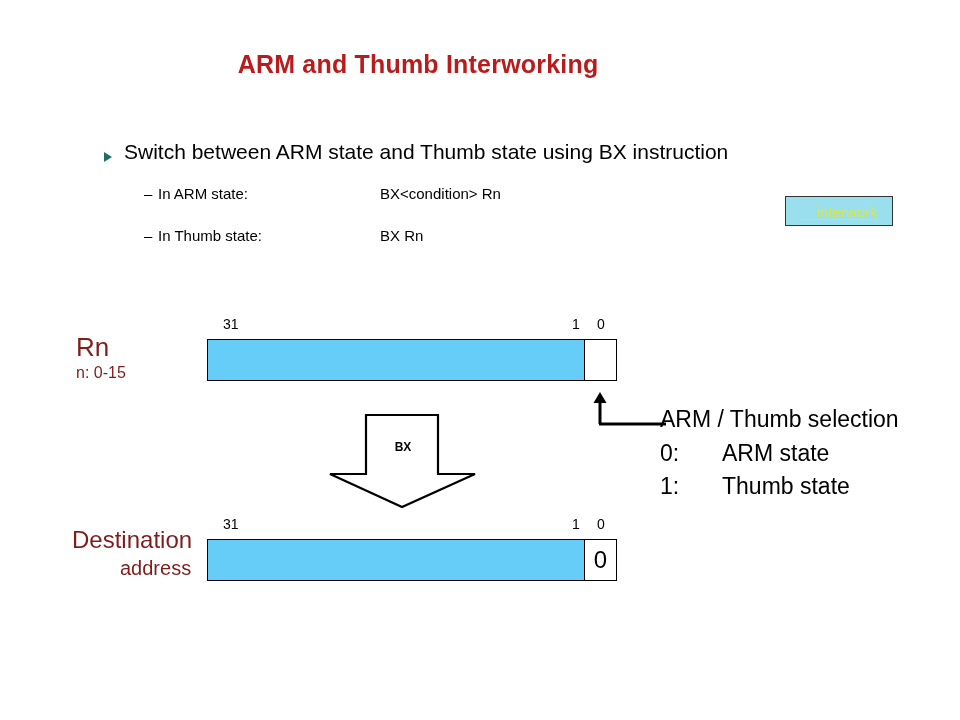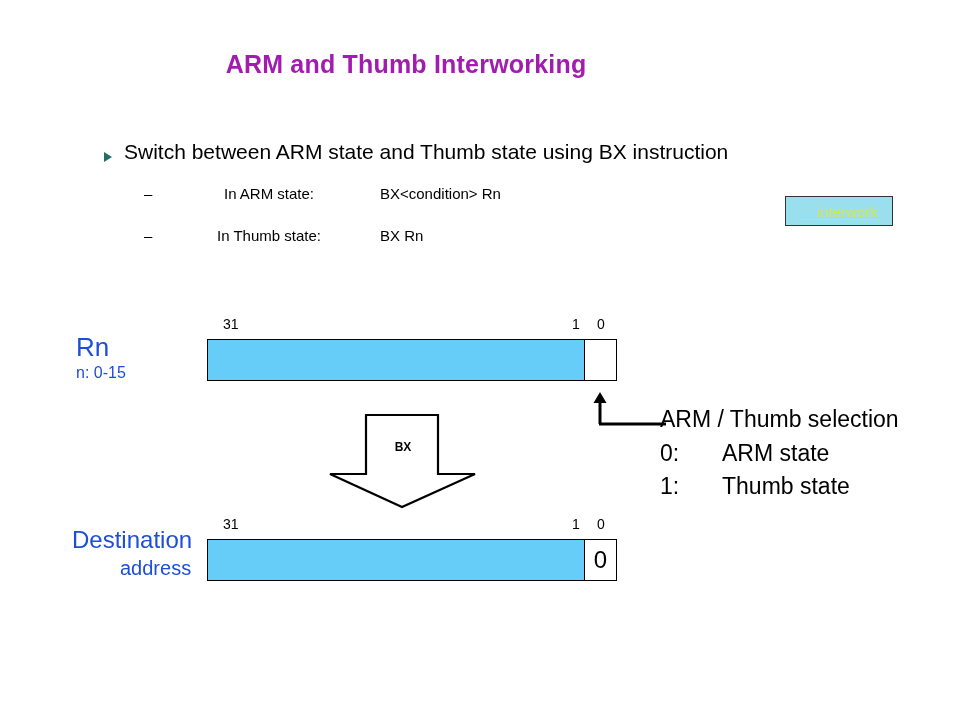--- a/index.html
+++ b/index.html
@@ -13,29 +13,29 @@
     height: 720px;
     background: #ffffff;
     overflow: hidden;
     font-family: "Liberation Sans", sans-serif;
     color: #000000;
   }
 
   
   .slide-title {
     position: absolute;
-    left: 0;
+    left: 12px;
     top: 50px;
     width: 812px;
     text-align: center;
     font-family: "Liberation Sans", sans-serif;
     font-size: 25px;
     font-weight: bold;
     letter-spacing: 0.2px;
-    color: #a21caf;
+    color: #b91c1c;
   }
 
   
   .bullet-l1 {
     position: absolute;
     left: 104px;
     top: 139px;
     display: flex;
     align-items: center;
   }
@@ -67,21 +67,20 @@
   .bullet-l2.row2 { top: 227px; }
   .dash {
     width: 14px;
     flex: none;
     color: #000;
   }
   .l2-label {
     display: inline-block;
     width: 222px;
     flex: none;
-    text-align: center;
   }
   .l2-value {
     display: inline-block;
   }
 
   
   .interwork-box {
     position: absolute;
     left: 785px;
     top: 196px;
@@ -135,21 +134,21 @@
     align-items: center;
     justify-content: center;
     font-size: 24px;
     font-family: "Liberation Sans", sans-serif;
   }
 
   
   .side-label {
     position: absolute;
     font-family: "Liberation Sans", sans-serif;
-    color: #1d4ed8;
+    color: #7f1d1d;
   }
   .rn-name {
     left: 76px;
     top: 332px;
     font-size: 26px;
   }
   .rn-sub {
     left: 76px;
     top: 364px;
     font-size: 16px;

